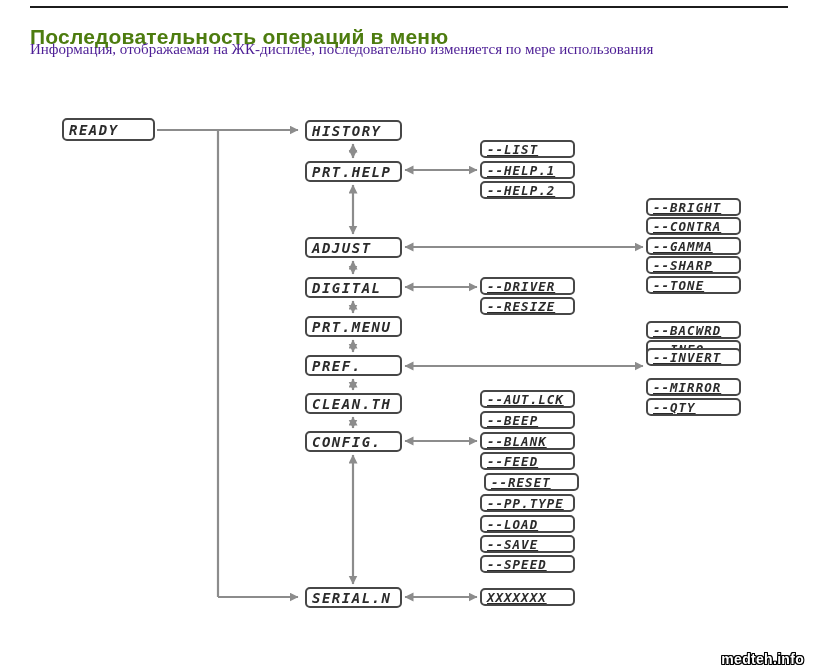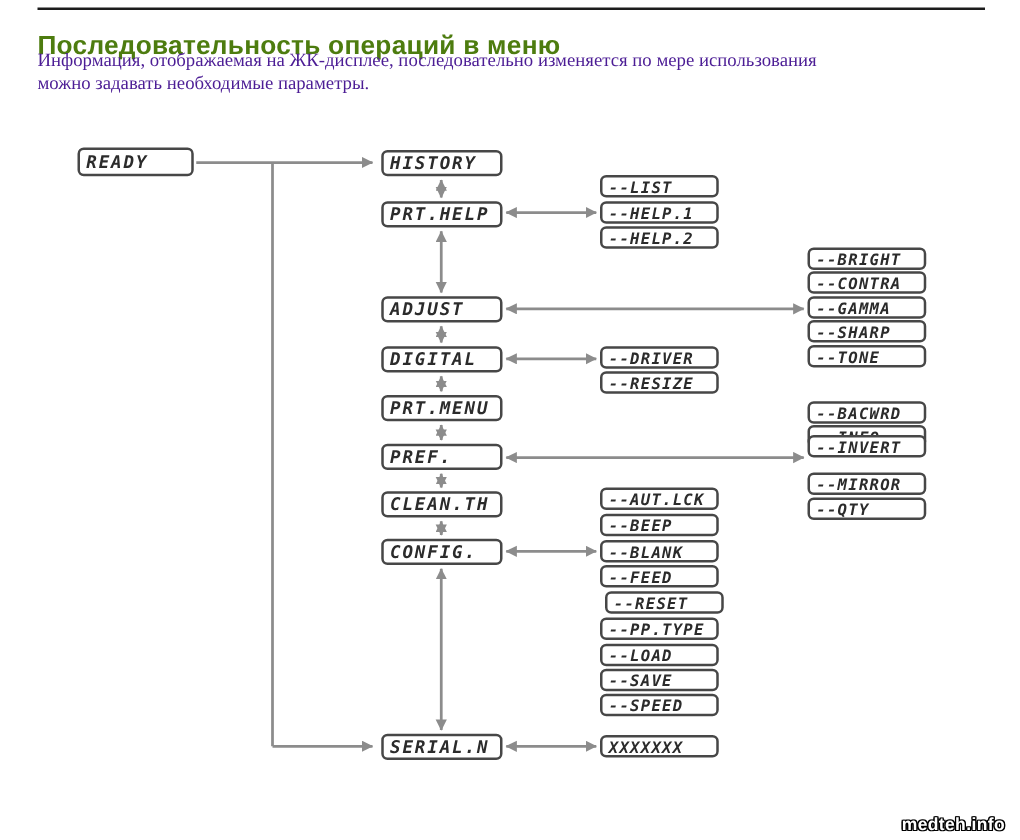--- a/index.html
+++ b/index.html
@@ -23,37 +23,36 @@
 
   .lcd{
     position:absolute;z-index:1;box-sizing:border-box;background:#fff;
     border:2px solid #474747;border-radius:5px;
     display:flex;align-items:center;padding-left:5px;
     font-family:"DejaVu Sans Mono",monospace;font-style:italic;font-weight:bold;
     color:#2b2b2b;white-space:nowrap;overflow:hidden;
   }
   .lcd.main{width:97px;height:21px;font-size:14px;letter-spacing:1.5px;}
   .lcd.ready{width:93px;height:23px;font-size:14px;letter-spacing:1.5px;}
-  .lcd.sub{width:95px;height:18px;font-size:12.5px;letter-spacing:1px;}
+  .lcd.sub{width:95px;height:18px;font-size:12.5px;letter-spacing:1px;text-decoration:underline;}
 
   .watermark{
     position:absolute;right:12px;bottom:5px;z-index:2;
     font-size:14px;font-weight:bold;color:#ffffff;letter-spacing:0.3px;
     text-shadow:-1px -1px 0 #000,1px -1px 0 #000,-1px 1px 0 #000,1px 1px 0 #000,0 -1px 0 #000,0 1px 0 #000,-1px 0 0 #000,1px 0 0 #000;
   }
 </style>
 </head>
 <body>
 
 <div class="rule"></div>
 <h1 class="title">Последовательность операций в меню</h1>
 
 <div class="body-text">
   <div>Информация, отображаемая на ЖК-дисплее, последовательно изменяется по мере использования</div>
-  <div>можно задавать необходимые параметры.</div>
 </div>
 
 <div class="diagram">
 
   <svg class="connectors" width="816" height="672" viewBox="0 0 816 672">
     <defs>
       <marker id="ah" markerUnits="userSpaceOnUse" markerWidth="10" markerHeight="10" refX="8.5" refY="4.5" orient="auto-start-reverse">
         <path d="M0 0 L9 4.5 L0 9 Z" fill="#8c8c8c"></path>
       </marker>
     </defs>

